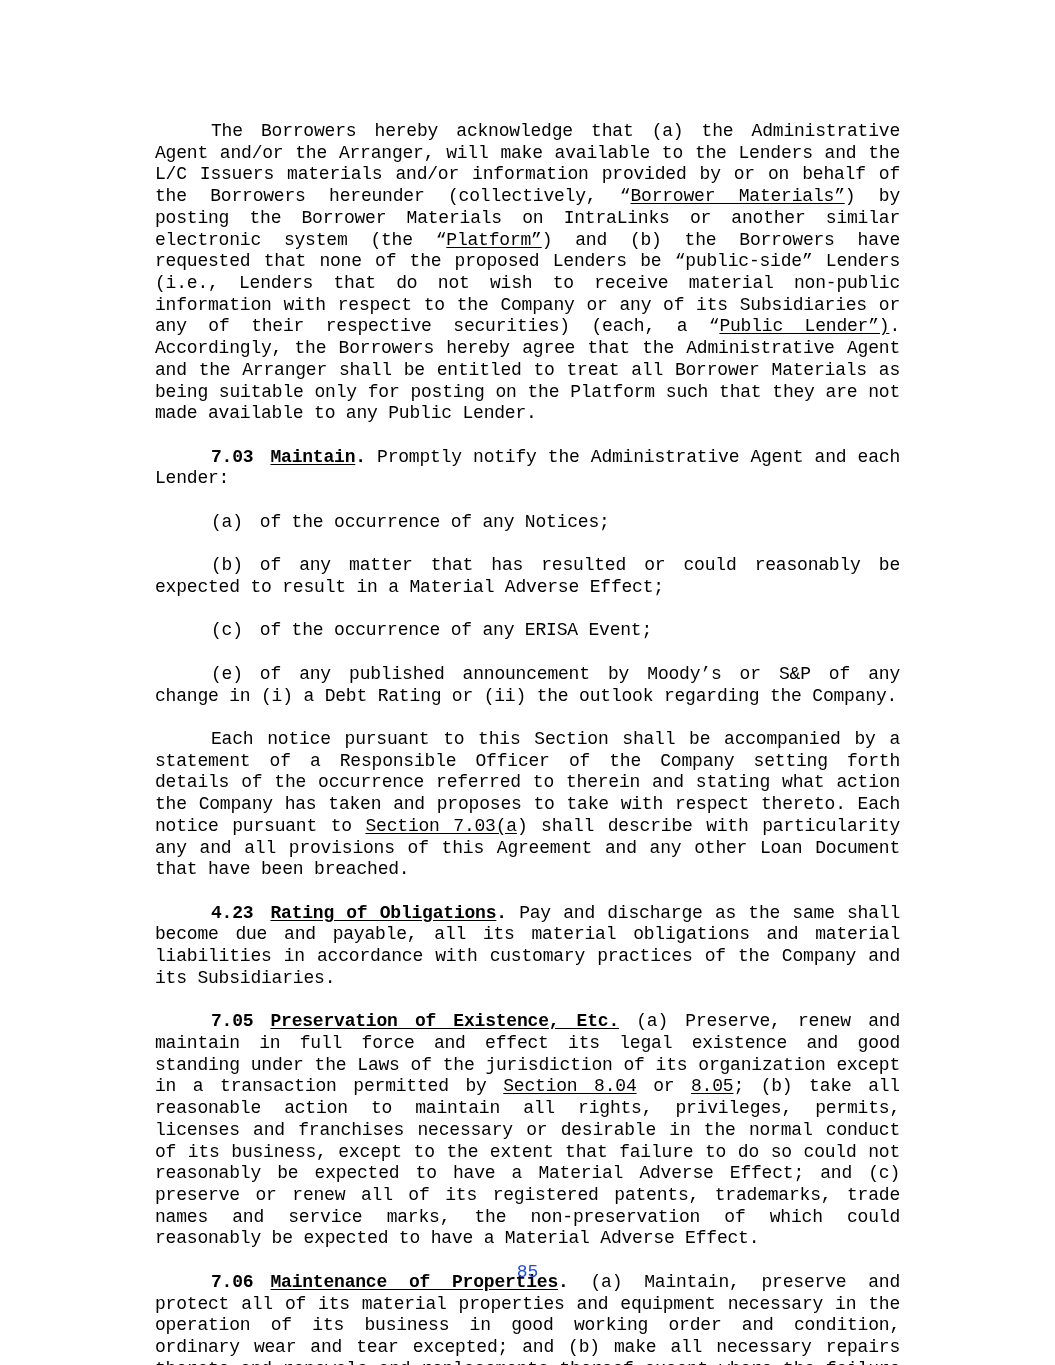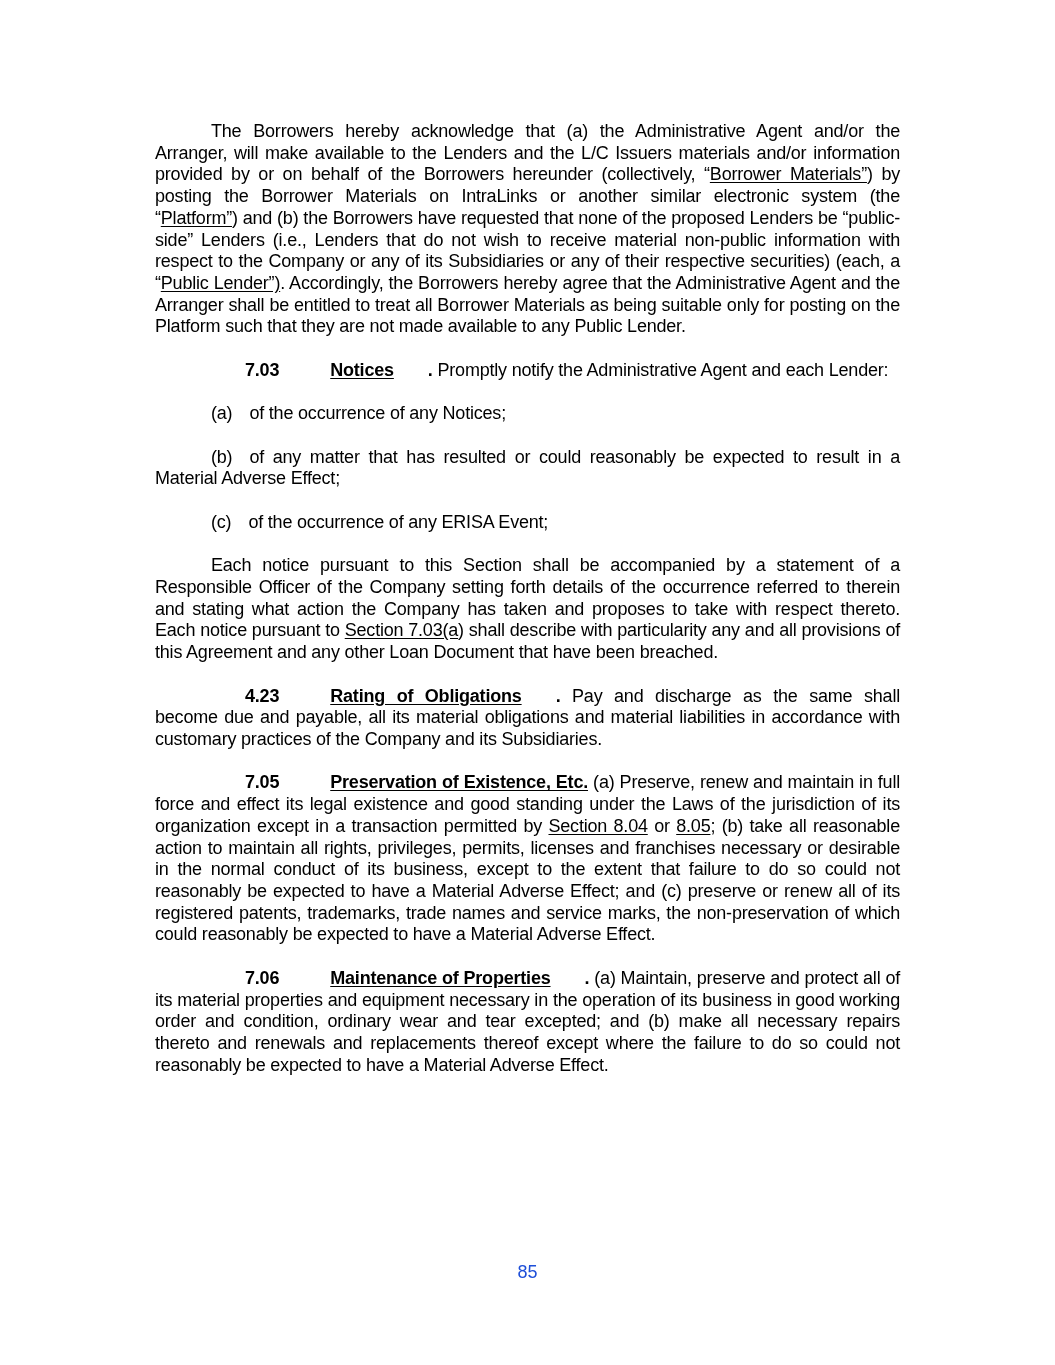--- a/index.html
+++ b/index.html
@@ -6,62 +6,63 @@
     margin: 0;
     padding: 0;
     background: #ffffff;
   }
   .page {
     position: relative;
     width: 1055px;
     height: 1365px;
     background: #ffffff;
     color: #000000;
-    font-family: Liberation Sans, sans-serif;
+    font-family: Liberation Mono, monospace;
     overflow: hidden;
   }
   .doc-body {
     position: absolute;
     left: 155px;
     top: 121px;
     width: 745px;
   }
   p.doc-par {
     margin: 0 0 21.7px 0;
     font-size: 18px;
     letter-spacing: -0.2px;
     line-height: 21.72px;
     text-align: justify;
     text-indent: 56px;
     color: #000000;
   }
-  p.doc-par span.b { font-weight: bold; margin-left: 34px; }
+  p.doc-par span.b { font-weight: bold; }
   p.doc-par span.u { text-decoration: underline; text-underline-offset: 2px; }
   p.doc-par span.tab { display: inline-block; width: 17px; }
   .page-footer {
     position: absolute;
     left: 0;
     top: 1261px;
     width: 100%;
     text-align: center;
     font-size: 18px;
     line-height: 22px;
     color: #1d4ed8;
   }
 </style>
 </head>
 <body>
 
 <div class="page">
   <div class="doc-body">
       <p class="doc-par"><span>The Borrowers hereby acknowledge that (a) the Administrative Agent and/or the Arranger, will make available to the Lenders and the L/C Issuers materials and/or information provided by or on behalf of the Borrowers hereunder (collectively, “</span><span class="u">Borrower Materials”</span><span>) by posting the Borrower Materials on IntraLinks or another similar electronic system (the “</span><span class="u">Platform”</span><span>) and (b) the Borrowers have requested that none of the proposed Lenders be “public-side” Lenders (i.e., Lenders that do not wish to receive material non-public information with respect to the Company or any of its Subsidiaries or any of their respective securities) (each, a “</span><span class="u">Public Lender”)</span><span>.  Accordingly, the Borrowers hereby agree that the Administrative Agent and the Arranger shall be entitled to treat all Borrower Materials as being suitable only for posting on the Platform such that they are not made available to any Public Lender.</span></p>
-      <p class="doc-par"><span class="b">7.03</span><span class="tab"></span><span class="b u">Notices</span><span class="b">.</span><span>  Promptly notify the Administrative Agent and each Lender:</span></p>
+      <p class="doc-par"><span class="b">7.03</span><span class="tab"></span><span class="b u">Maintain</span><span class="b">.</span><span>  Promptly notify the Administrative Agent and each Lender:</span></p>
       <p class="doc-par"><span>(a)</span><span class="tab"></span><span>of the occurrence of any Notices;</span></p>
       <p class="doc-par"><span>(b)</span><span class="tab"></span><span>of any matter that has resulted or could reasonably be expected to result in a Material Adverse Effect;</span></p>
       <p class="doc-par"><span>(c)</span><span class="tab"></span><span>of the occurrence of any ERISA Event;</span></p>
+      <p class="doc-par"><span>(e)</span><span class="tab"></span><span>of any published announcement by Moody’s or S&amp;P of any change in (i) a Debt Rating or (ii) the outlook regarding the Company.</span></p>
       <p class="doc-par"><span>Each notice pursuant to this Section shall be accompanied by a statement of a Responsible Officer of the Company setting forth details of the occurrence referred to therein and stating what action the Company has taken and proposes to take with respect thereto.  Each notice pursuant to </span><span class="u">Section 7.03(a</span><span>) shall describe with particularity any and all provisions of this Agreement and any other Loan Document that have been breached.</span></p>
       <p class="doc-par"><span class="b">4.23</span><span class="tab"></span><span class="b u">Rating of Obligations</span><span class="b">.</span><span>  Pay and discharge as the same shall become due and payable, all its material obligations and material liabilities in accordance with customary practices of the Company and its Subsidiaries.</span></p>
       <p class="doc-par"><span class="b">7.05</span><span class="tab"></span><span class="b u">Preservation of Existence, Etc.</span><span>  (a) Preserve, renew and maintain in full force and effect its legal existence and good standing under the Laws of the jurisdiction of its organization except in a transaction permitted by </span><span class="u">Section 8.04</span><span> or </span><span class="u">8.05</span><span>; (b) take all reasonable action to maintain all rights, privileges, permits, licenses and franchises necessary or desirable in the normal conduct of its business, except to the extent that failure to do so could not reasonably be expected to have a Material Adverse Effect; and (c) preserve or renew all of its registered patents, trademarks, trade names and service marks, the non-preservation of which could reasonably be expected to have a Material Adverse Effect.</span></p>
       <p class="doc-par"><span class="b">7.06</span><span class="tab"></span><span class="b u">Maintenance of Properties</span><span class="b">.</span><span>  (a) Maintain, preserve and protect all of its material properties and equipment necessary in the operation of its business in good working order and condition, ordinary wear and tear excepted; and (b) make all necessary repairs thereto and renewals and replacements thereof except where the failure to do so could not reasonably be expected to have a Material Adverse Effect.</span></p>
     </div>
   <div class="page-footer">
     <span>85</span>
   </div>
 </div>
 

